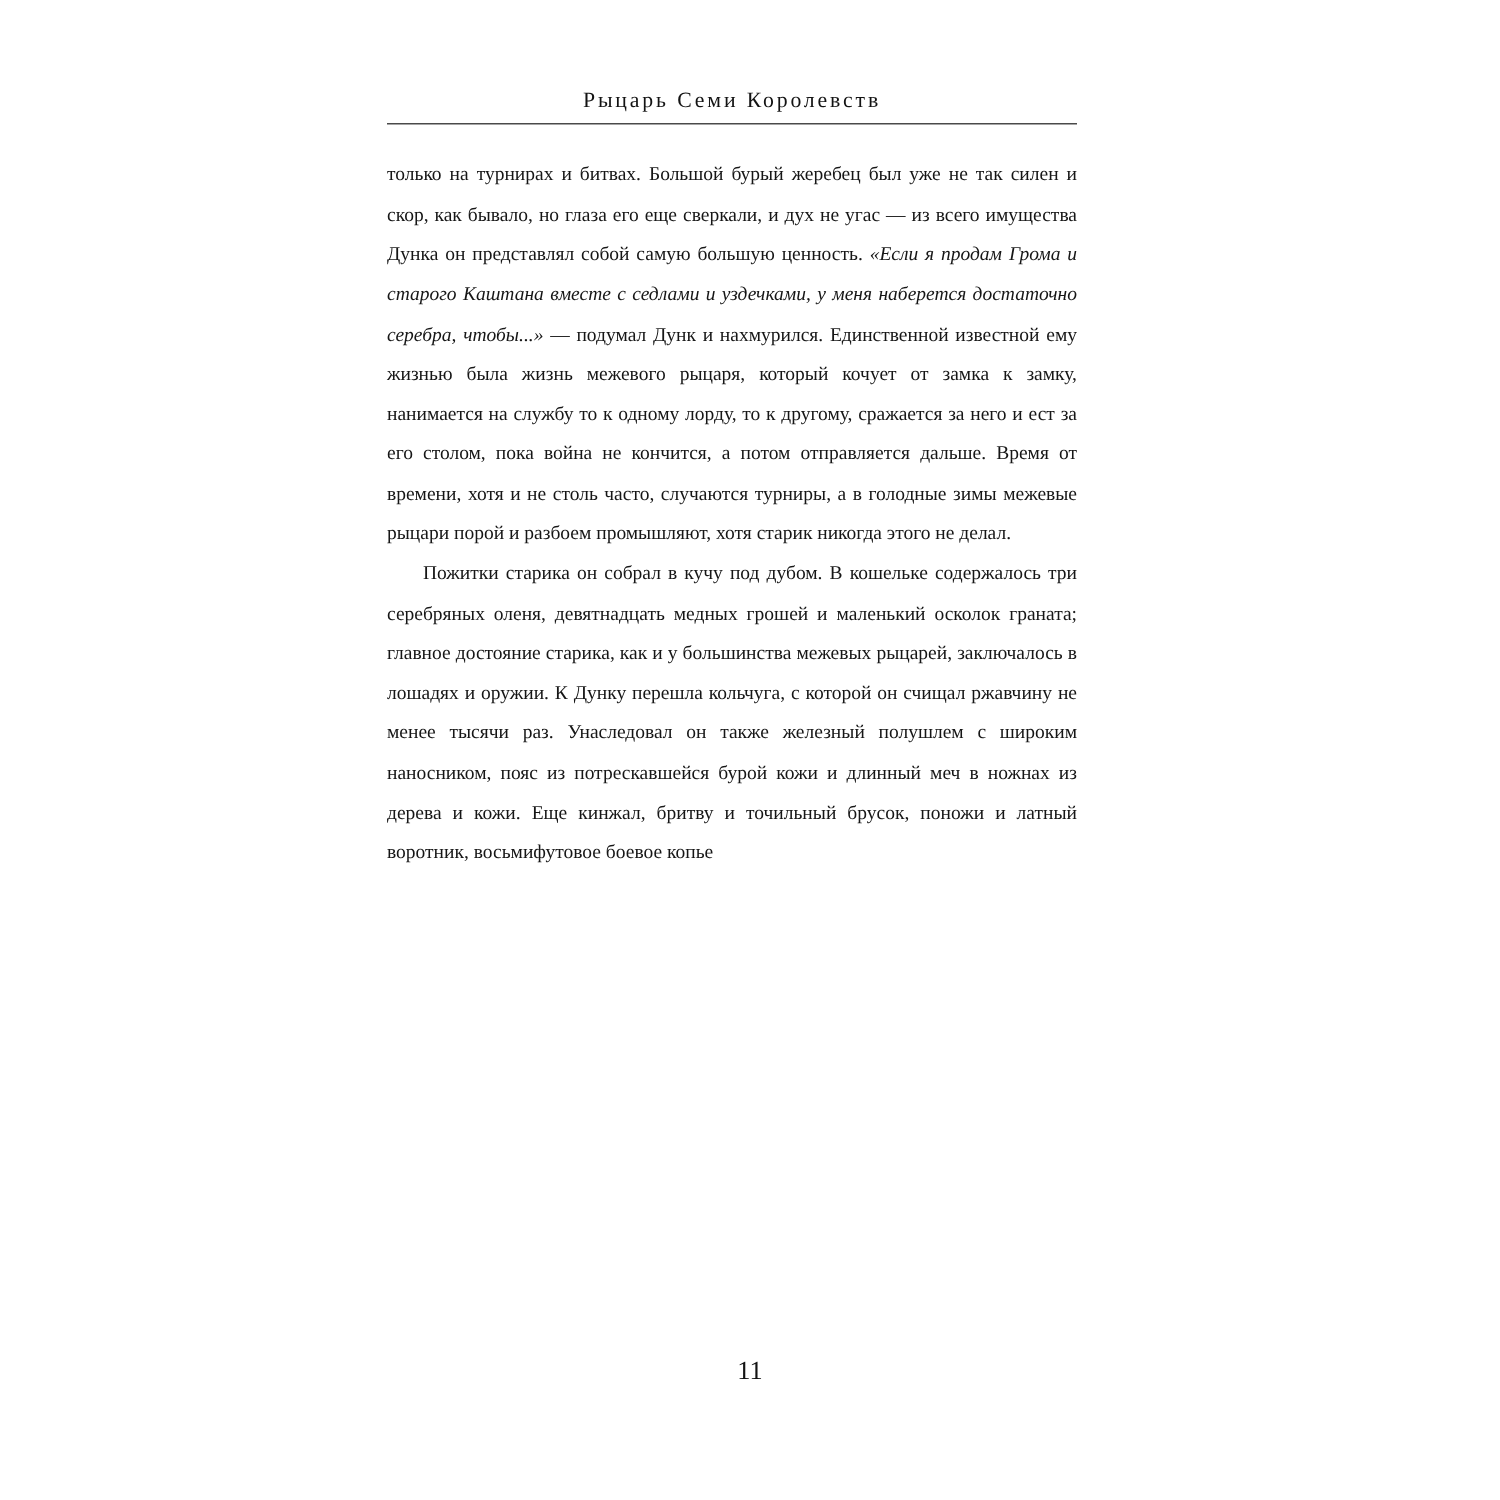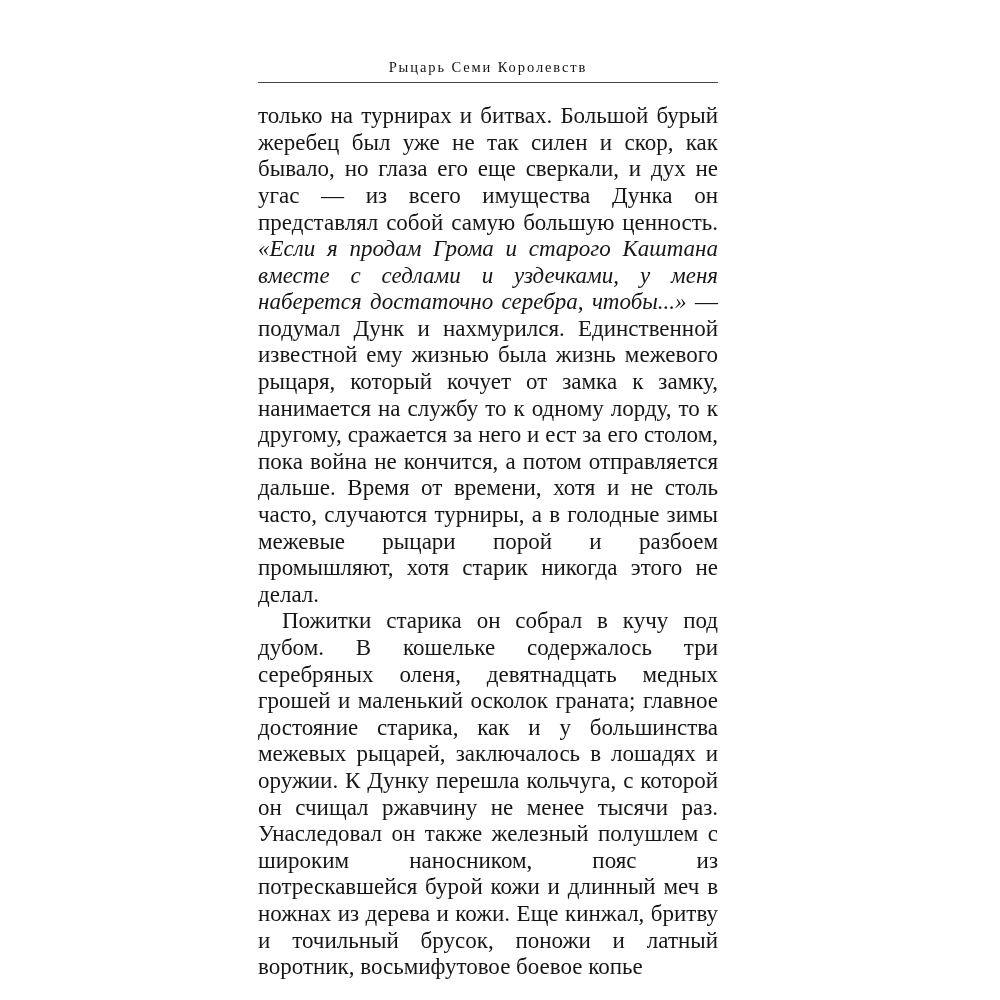--- a/index.html
+++ b/index.html
@@ -45,21 +45,21 @@
   .header-rule {
     height: 0;
     border: 0;
     border-top: 1.6px solid #4a4a4a;
     margin: 0 0 20px 0;
     width: 100%;
   }
 
   
   .body-text {
-    font-size: 23px;
+    font-size: 13px;
     line-height: 26.6px;
     text-align: justify;
     text-justify: inter-word;
     color: #161616;
     hyphens: none;
   }
 
   .body-text p {
     margin: 0;
     text-indent: 24px;
@@ -98,14 +98,15 @@
 
     <hr class="header-rule" style="border-top-color: rgb(74, 74, 74);">
 
     <div class="body-text" style="color: rgb(22, 22, 22);">
         <p class="no-indent"><span>только на турнирах и битвах. Большой бурый жеребец был уже не так силен и скор, как бывало, но глаза его еще сверкали, и дух не угас — из всего имущества Дунка он представлял собой самую большую ценность. </span><i>«Если я продам Грома и старого Каштана вместе с седлами и уздечками, у меня наберется достаточно серебра, чтобы...»</i><span> — подумал Дунк и нахмурился. Единственной известной ему жизнью была жизнь межевого рыцаря, который кочует от замка к замку, нанимается на службу то к одному лорду, то к другому, сражается за него и ест за его столом, пока война не кончится, а потом отправляется дальше. Время от времени, хотя и не столь часто, случаются турниры, а в голодные зимы межевые рыцари порой и разбоем промышляют, хотя старик никогда этого не делал.</span></p>
         <p><span>Пожитки старика он собрал в кучу под дубом. В кошельке содержалось три серебряных оленя, девятнадцать медных грошей и маленький осколок граната; главное достояние старика, как и у большинства межевых рыцарей, заключалось в лошадях и оружии. К Дунку перешла кольчуга, с которой он счищал ржавчину не менее тысячи раз. Унаследовал он также железный полушлем с широким наносником, пояс из потрескавшейся бурой кожи и длинный меч в ножнах из дерева и кожи. Еще кинжал, бритву и точильный брусок, поножи и латный воротник, восьмифутовое боевое копье</span></p>
       </div>
 
   </div>
 
+  <div class="folio">11</div>
 
 </div>
 
 </body></html>

